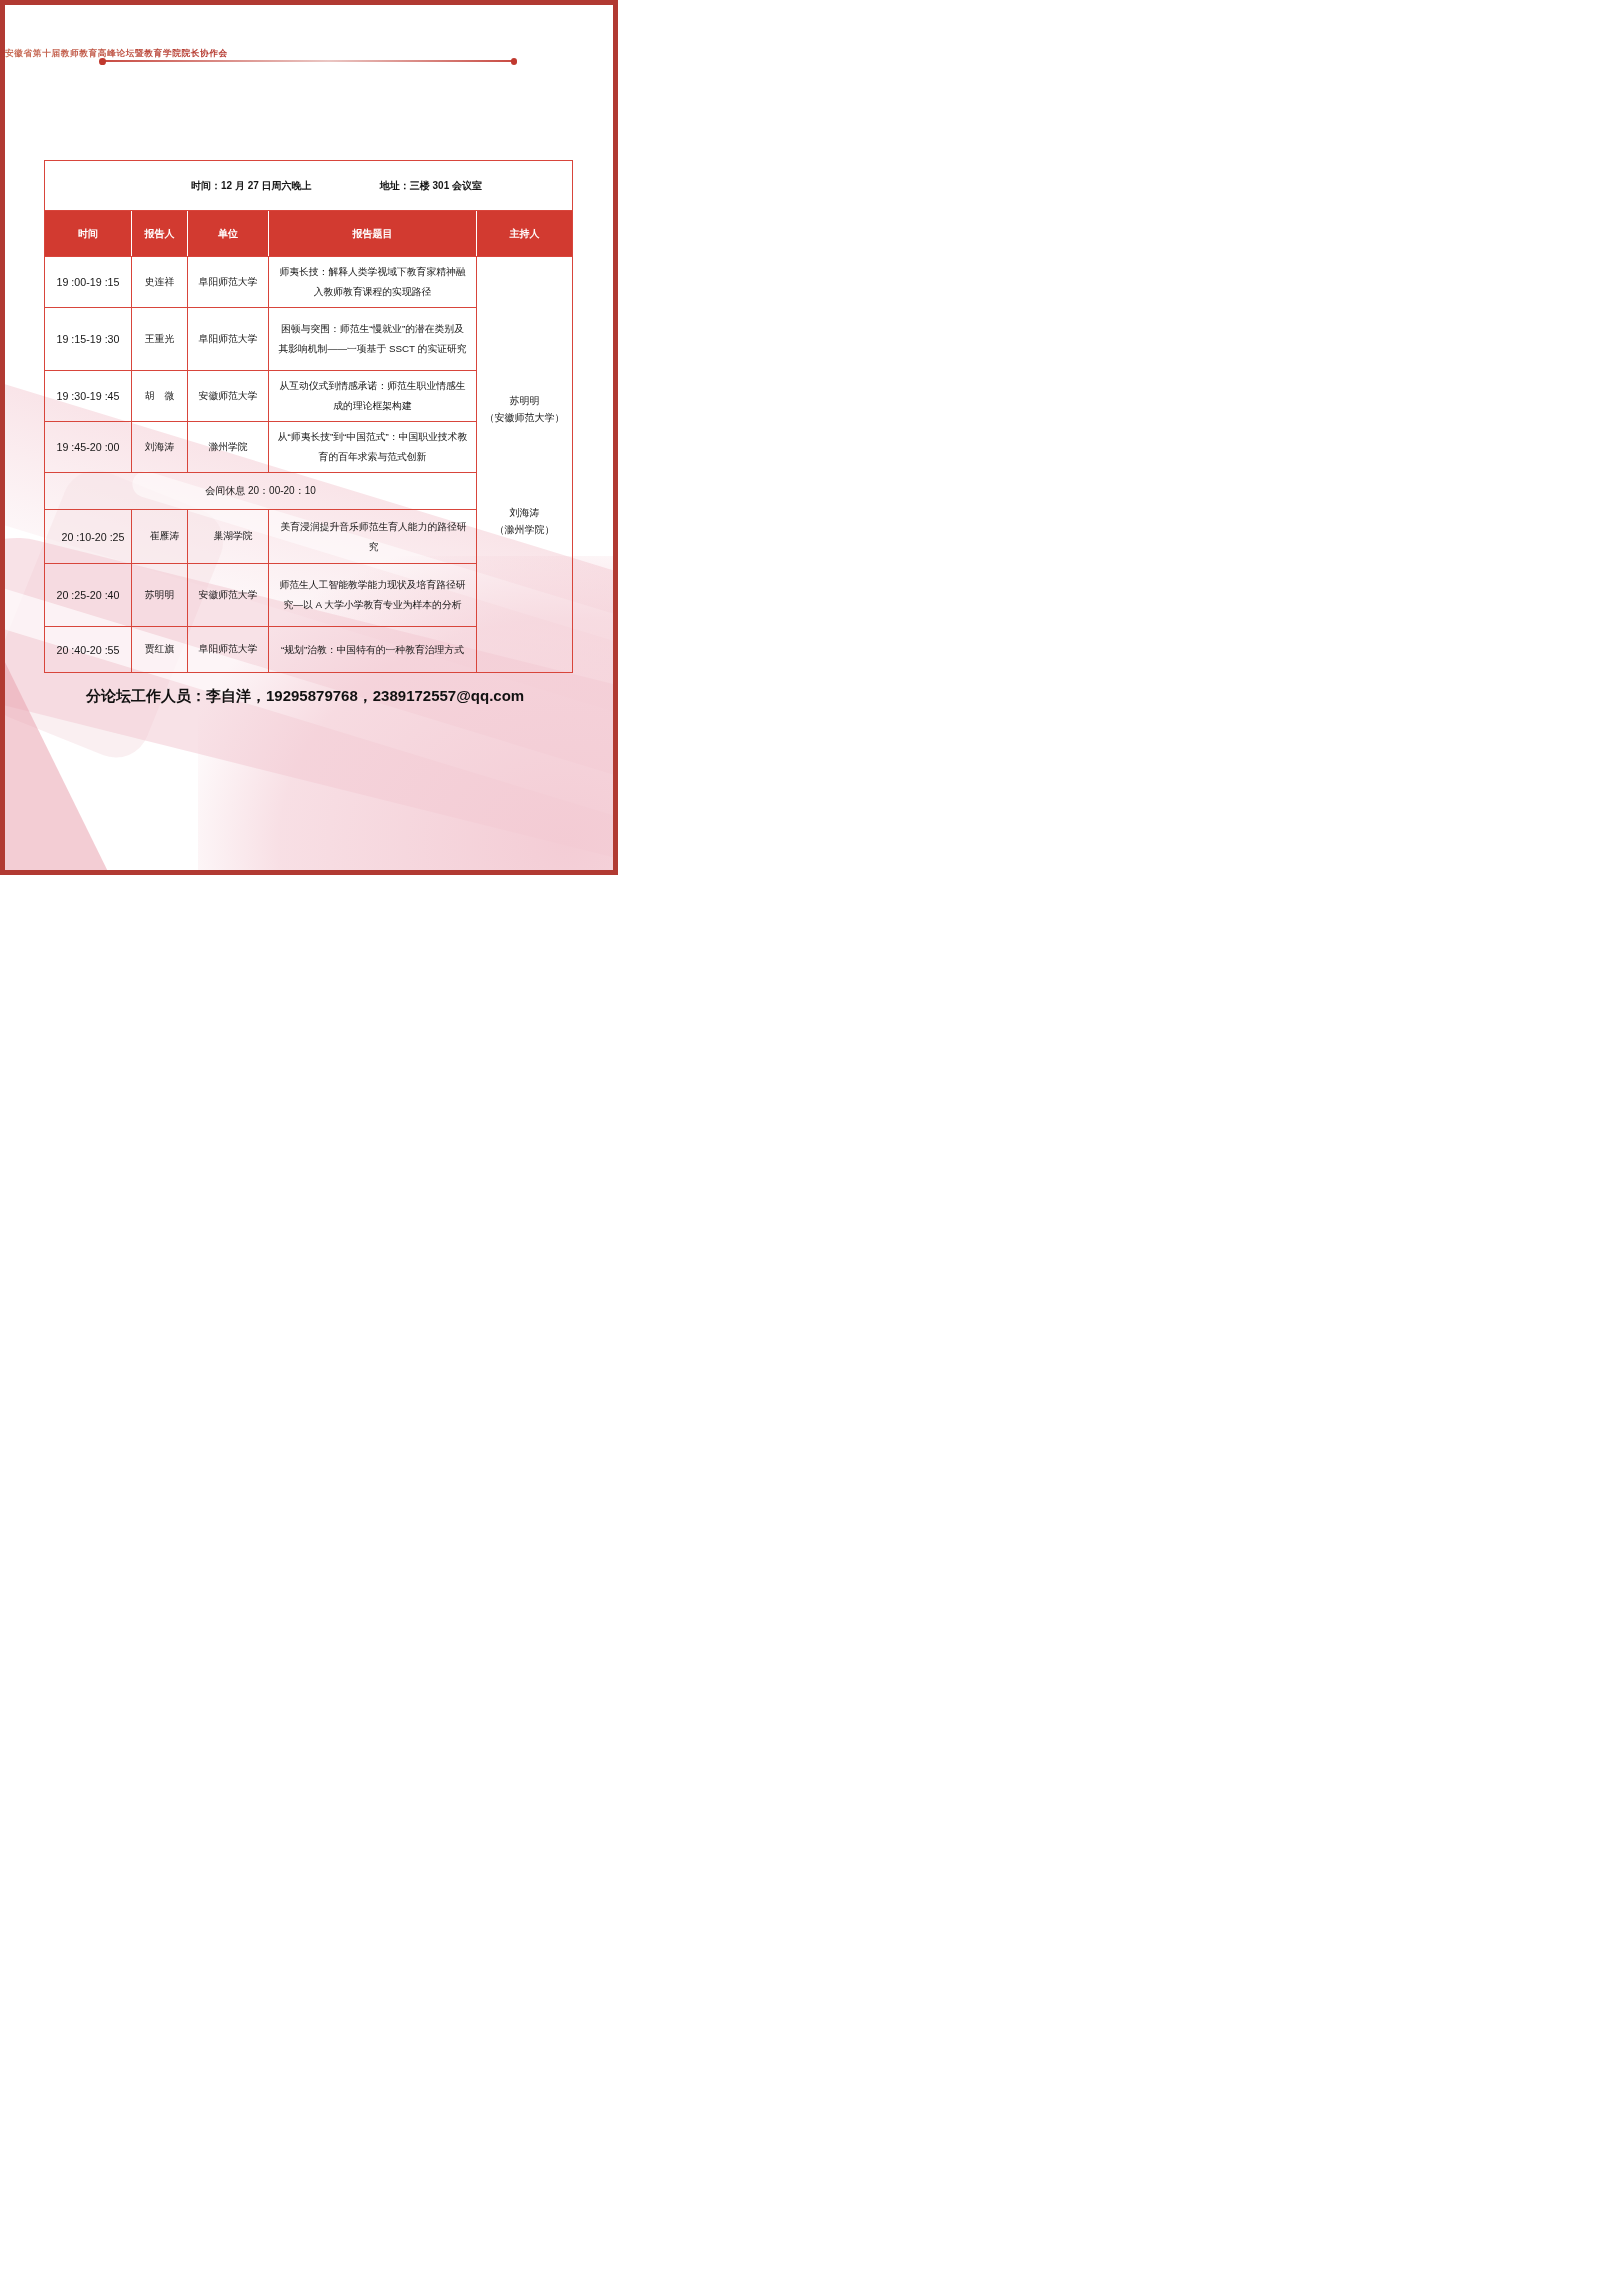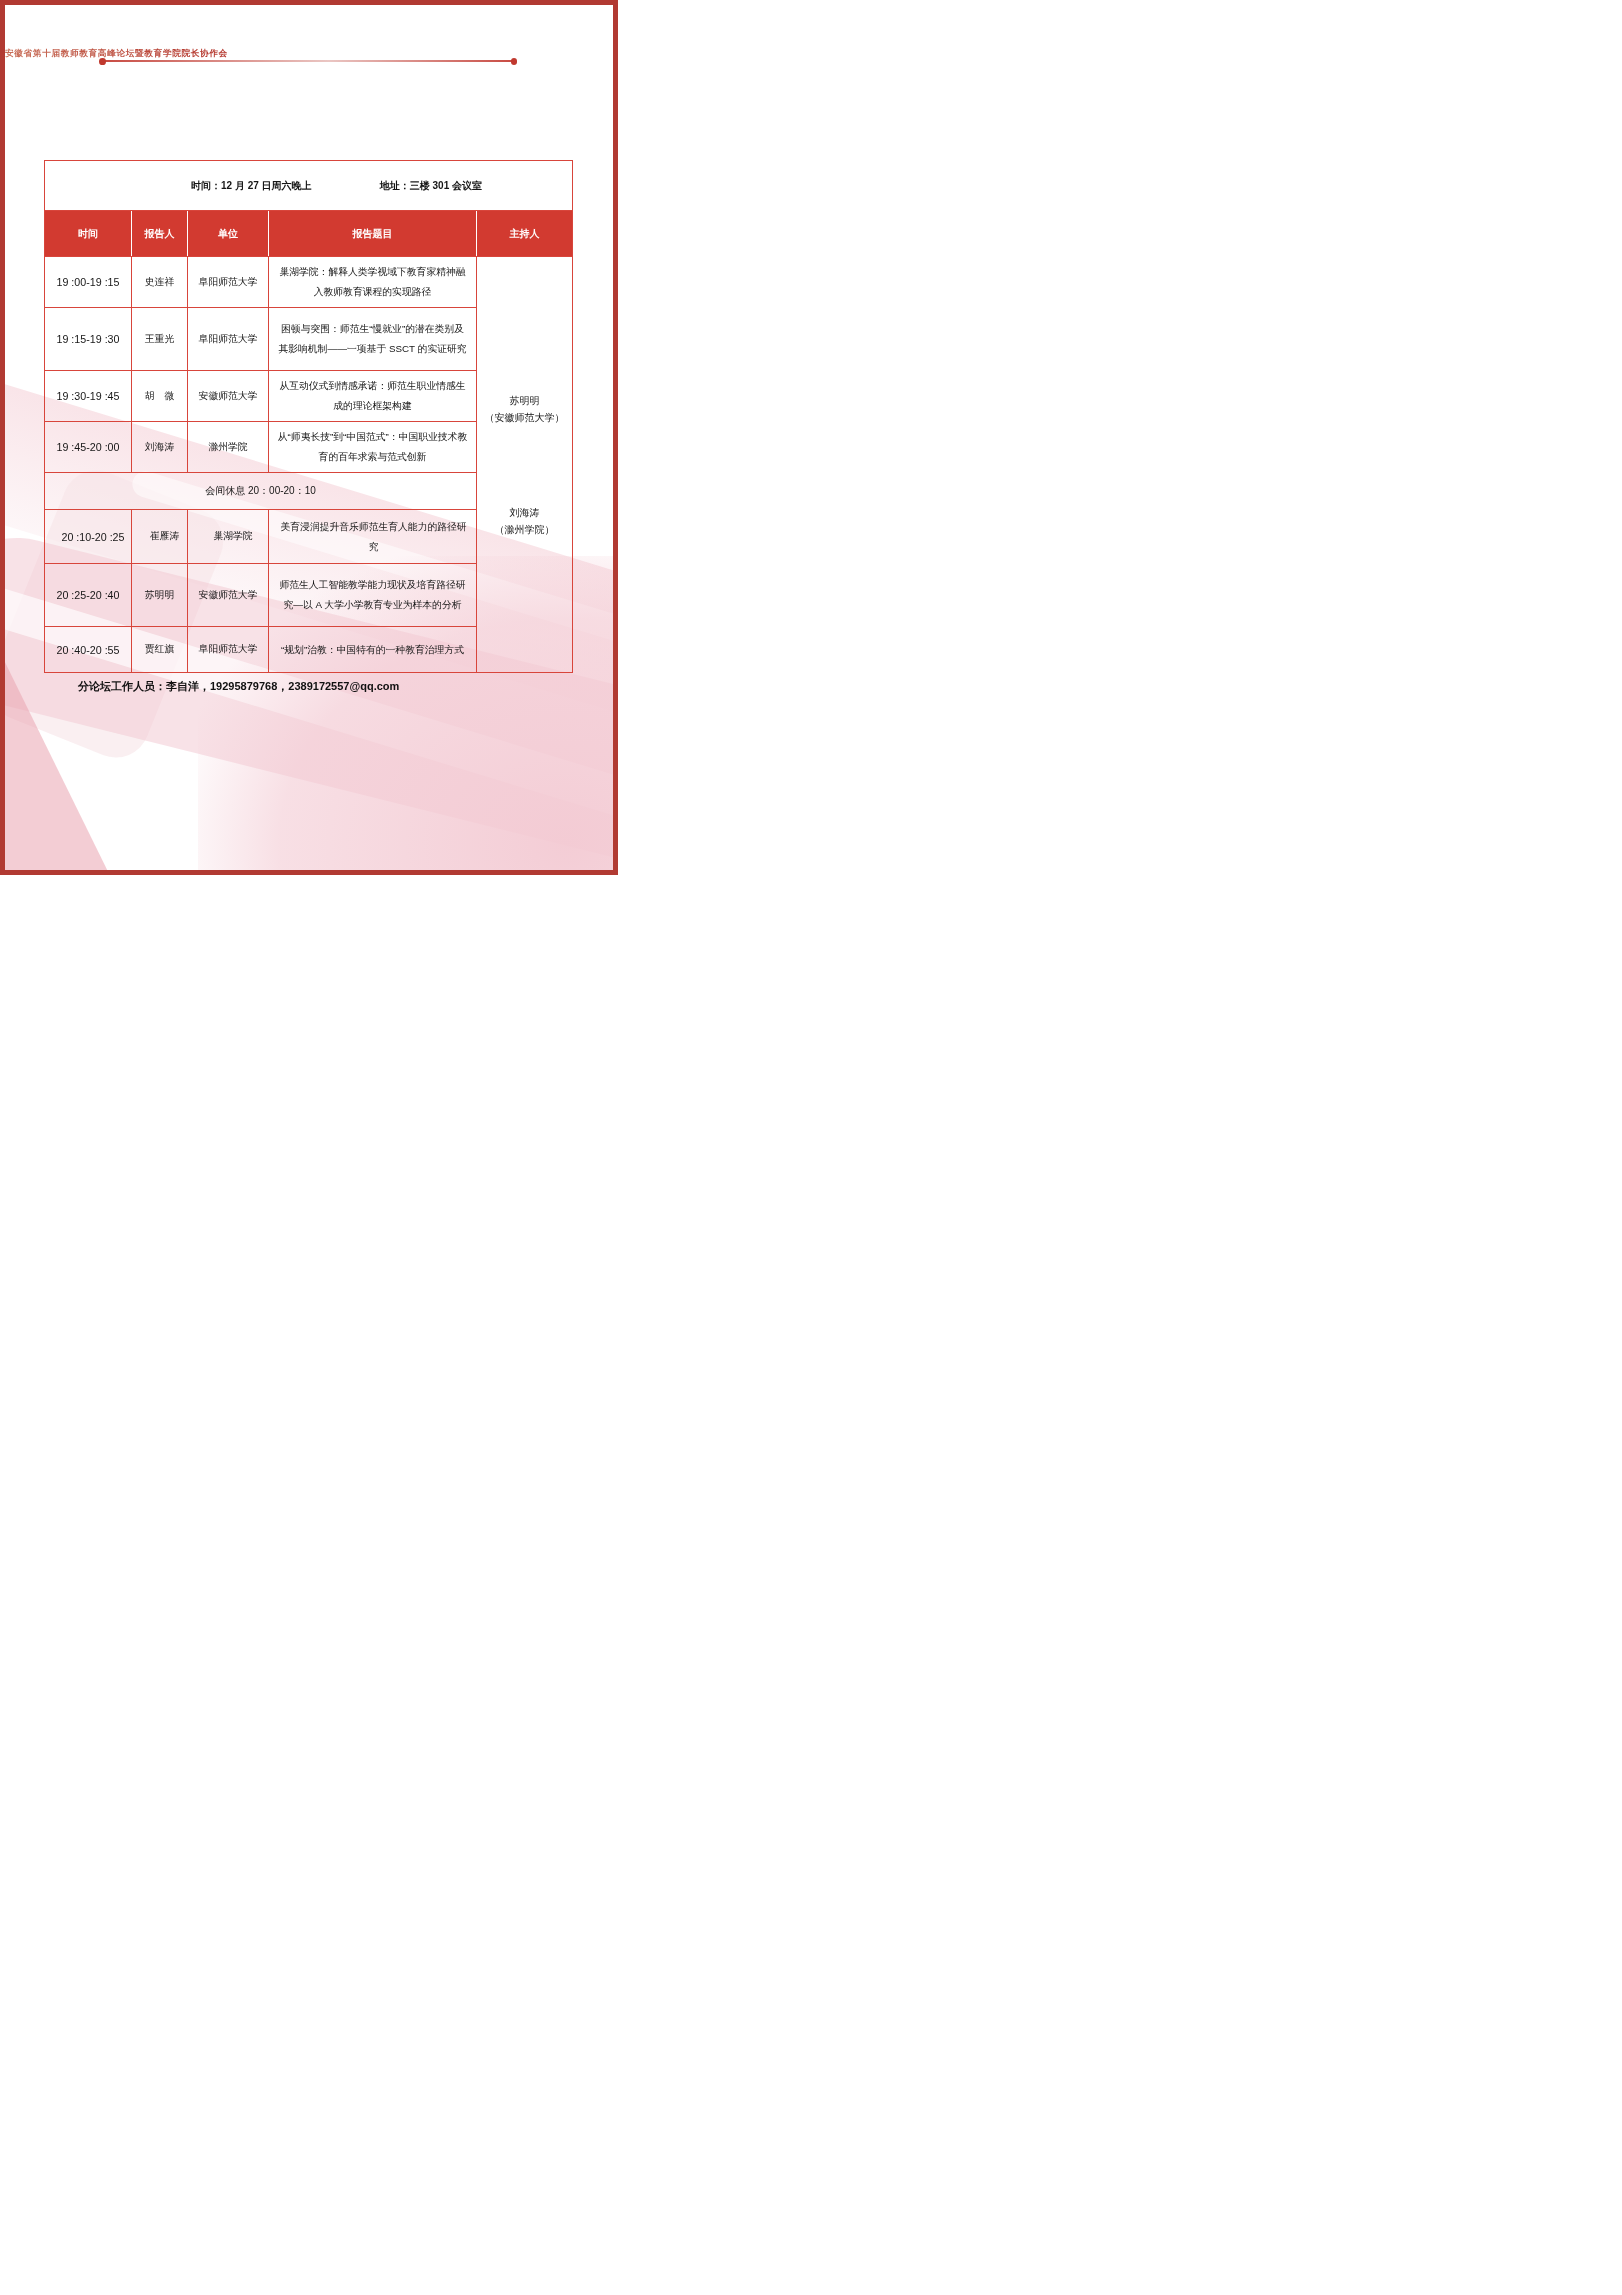--- a/index.html
+++ b/index.html
@@ -65,22 +65,22 @@
   td.c-speaker,td.c-unit{font-size:9.8px;}
   td.c-title{font-size:9.8px;line-height:20px;padding:0 7.9px;}
   tr.r1 td{height:50px;} tr.r2 td{height:62px;} tr.r3 td{height:50px;} tr.r4 td{height:50px;}
   tr.rbreak td{height:36px;font-size:10px;}
   tr.r5 td{height:53px;padding-left:10px;} tr.r6 td{height:62px;} tr.r7 td{height:45px;}
   td.host-cell{position:relative;font-size:10px;}
   .host{position:absolute;left:0;right:0;line-height:17px;}
   .host-1{top:135px;}
   .host-2{top:247px;}
   
-  .staff-line{position:absolute;z-index:2;top:666px;left:65px;margin:8px;
-    font-size:11px;font-weight:700;color:#111;}
+  .staff-line{position:absolute;z-index:2;top:666px;left:65px;margin:16px;
+    font-size:15px;font-weight:700;color:#111;}
 </style>
 </head>
 <body>
 
 <div class="page">
 
   <div class="decor d1"></div>
   <div class="decor d7"></div>
   <div class="decor d2"></div>
   <div class="decor d5"></div>
@@ -118,21 +118,21 @@
       <th>时间</th>
       <th>报告人</th>
       <th>单位</th>
       <th>报告题目</th>
       <th>主持人</th>
     </tr>
     <tr class="r1">
       <td class="c-time">19 :00-19 :15</td>
       <td class="c-speaker">史连祥</td>
       <td class="c-unit">阜阳师范大学</td>
-      <td class="c-title">巢湖学院：解释人类学视域下教育家精神融入教师教育课程的实现路径</td>
+      <td class="c-title">师夷长技：解释人类学视域下教育家精神融入教师教育课程的实现路径</td>
       <td class="host-cell" rowspan="8">
         <div class="host host-1">
           <div>苏明明</div>
           <div>（安徽师范大学）</div>
         </div>
         <div class="host host-2">
           <div>刘海涛</div>
           <div>（滁州学院）</div>
         </div>
       </td>

